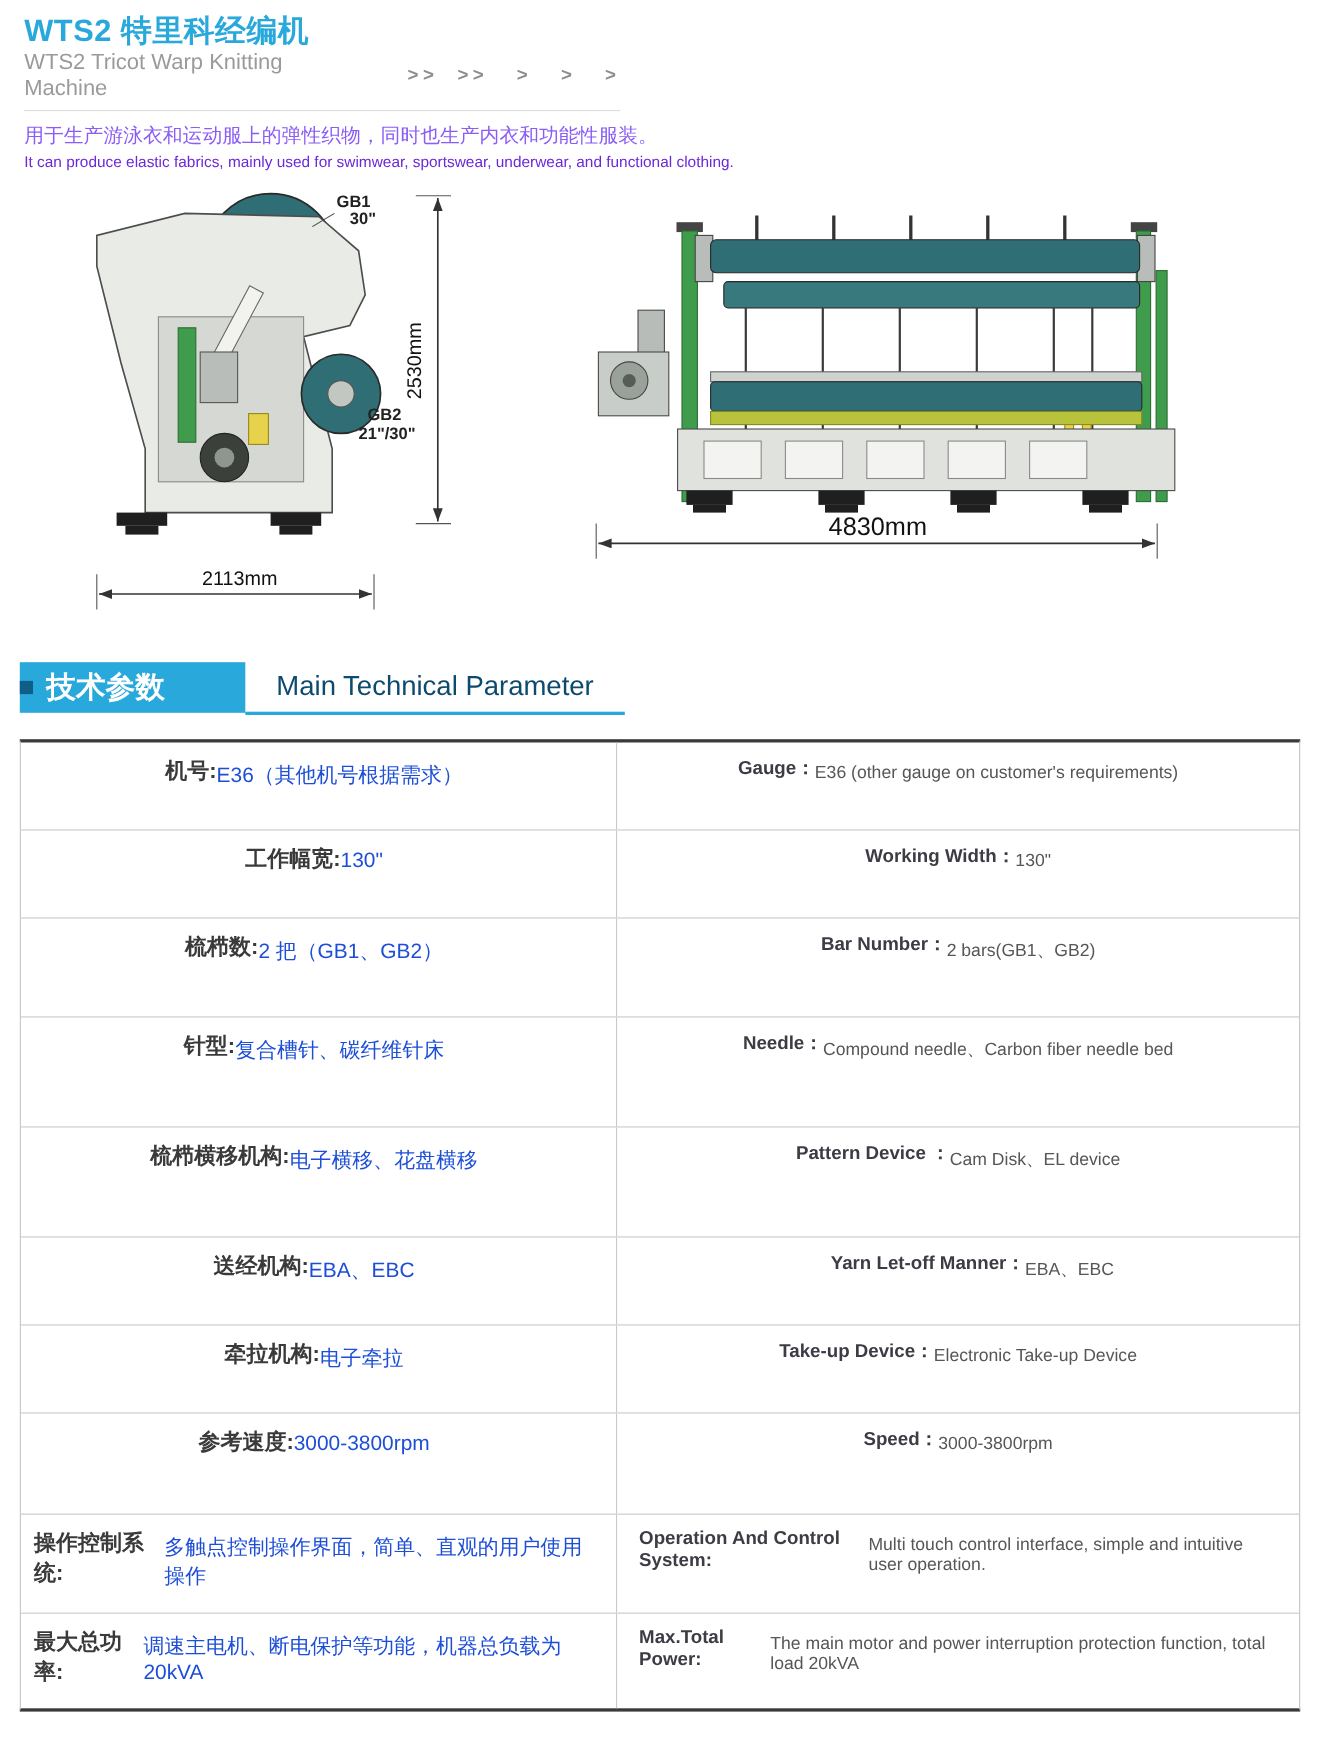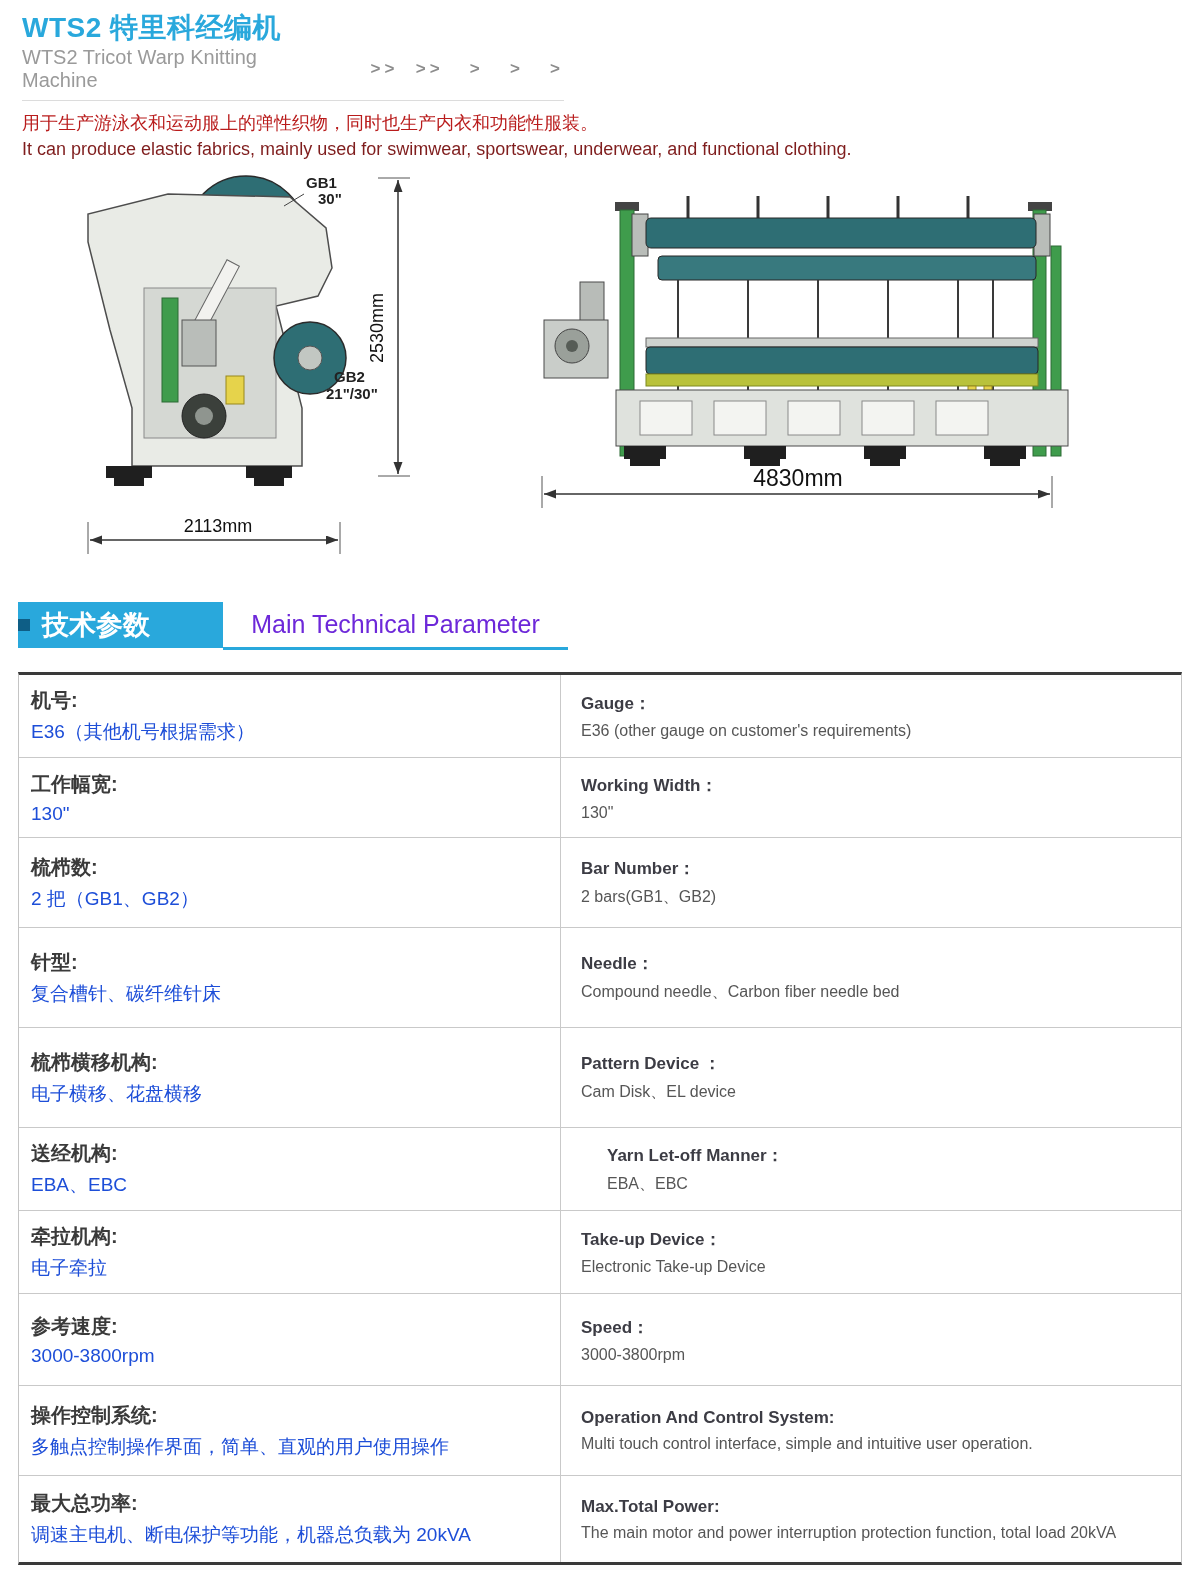--- a/index.html
+++ b/index.html
@@ -8,43 +8,43 @@
   .page { position:relative; width:1200px; height:1590px; background:#fff; overflow:hidden; }
 
   
   .header { padding:12px 0 0 22px; }
   .title { font-size:28px; font-weight:700; color:#29a8dc; letter-spacing:0.5px; line-height:1.15; }
   .sub-row { margin-top:2px; display:flex; align-items:center; gap:34px; width:542px;
              border-bottom:1px solid #dcdcdc; padding-bottom:8px; }
   .subtitle { font-size:20px; color:#9a9a9a; }
   .chevrons { font-size:17px; color:#8d8d8d; letter-spacing:4px; font-weight:700; white-space:pre; }
   .desc { margin-top:10px; }
-  .desc-cn { font-size:18px; color:#b91c1c; line-height:1.35; }
-  .desc-en { font-size:18px; color:#7f1d1d; margin-top:4px; }
+  .desc-cn { font-size:18px; color:#8b5cf6; line-height:1.35; }
+  .desc-en { font-size:14px; color:#6d28d9; margin-top:4px; }
 
   
   .svg-side  { position:absolute; left:78px;  top:170px; }
   .svg-front { position:absolute; left:528px; top:190px; }
 
   
   .section-badge { position:absolute; left:18px; top:602px; width:205px; height:46px;
                    background:#29a8dc; color:#fff; display:flex; align-items:center; gap:12px;
                    font-size:27px; font-weight:700; }
   .bullet { width:12px; height:12px; background:#0e5e86; flex:0 0 auto; }
   .section-en { position:absolute; left:223px; top:601px; width:345px; height:49px;
                 border-bottom:3px solid #29a8dc; display:flex; align-items:center; justify-content:center;
-                font-size:25px; color:#6d28d9; }
+                font-size:25px; color:#0c4a6e; }
 
   
   .spec-table { position:absolute; left:18px; top:672px; width:1164px;
                 border-top:3px solid #3a3a3a; border-bottom:3px solid #3a3a3a;
                 border-left:1px solid #c4c4c4; border-right:1px solid #c4c4c4; }
   .spec-row { display:grid; grid-template-columns:542px 1fr; border-bottom:1px solid #c9c9c9; }
   .spec-row:last-child { border-bottom:none; }
-  .cell { padding:12px 20px; display:flex; flex-direction:column; justify-content:center; }
+  .cell { padding:12px 20px; display:flex; justify-content:center; }
   .cell.cn { border-right:1px solid #c9c9c9; padding-left:12px; }
   .cn-label { font-size:20px; font-weight:700; color:#3a3a3a; }
   .cn-value { font-size:19px; color:#1d4ed8; margin-top:5px; }
   .en-label { font-size:17px; font-weight:700; color:#3c3c44; }
   .en-value { font-size:16px; color:#565656; margin-top:7px; }
   .spec-row:nth-child(1)  { min-height:80px; }
   .spec-row:nth-child(2)  { min-height:80px; }
   .spec-row:nth-child(3)  { min-height:90px; }
   .spec-row:nth-child(4)  { min-height:100px; }
   .spec-row:nth-child(5)  { min-height:100px; }

